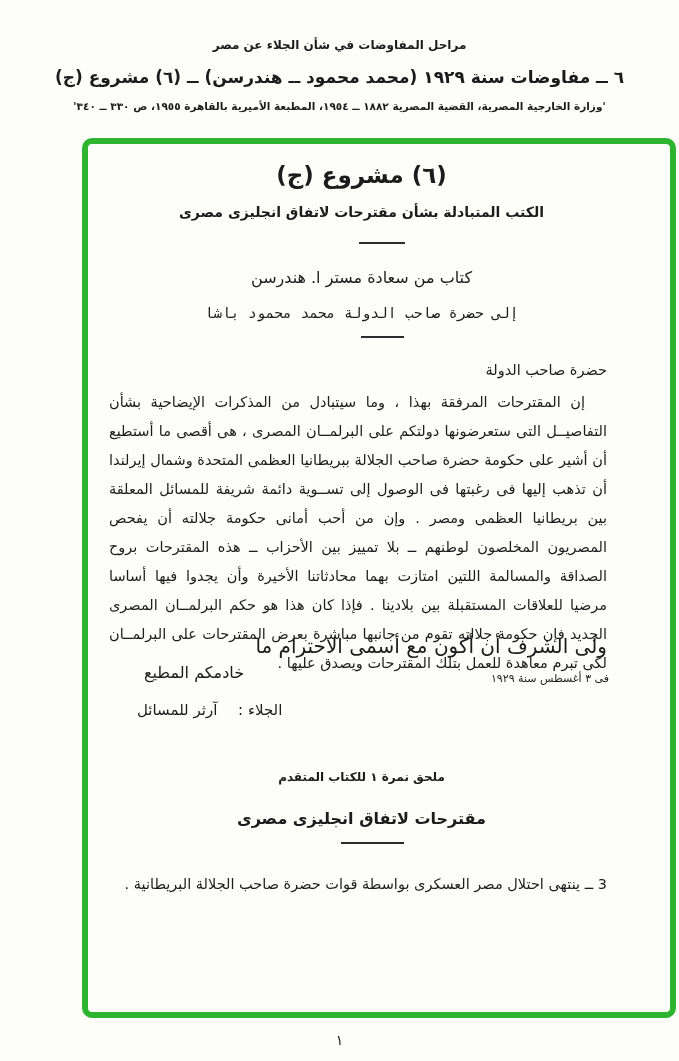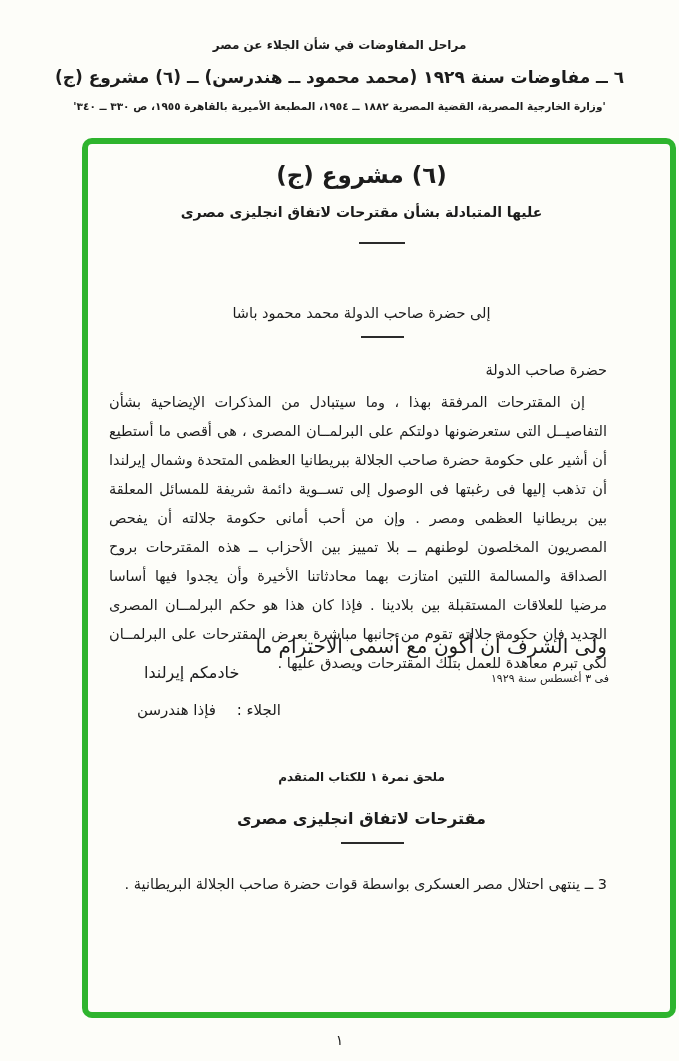--- a/index.html
+++ b/index.html
@@ -22,21 +22,21 @@
     background:transparent;
     margin-left:24px;
   }
   .frame > .abs{position:absolute;}
   .centered{left:20px;right:55px;text-align:center;}
   .ltitle{top:18px;font-size:23px;font-weight:bold;}
   .lsub{top:60px;font-size:14px;font-weight:bold;}
   .rule{height:2px;background:#2b2b2b;}
   .rule-1{top:98px;left:271px;width:46px;}
   .from-line{top:124px;font-size:16px;}
-  .to-line{top:161px;font-size:14.5px;}
+  .to-line{top:161px;font-size:14.5px;font-family:Liberation Mono, monospace;}
   .rule-2{top:192px;left:273px;width:43px;}
   .salutation{top:218px;right:63px;font-size:14.5px;}
   .body-par{
     top:244px;left:21px;right:63px;
     font-size:14.5px;line-height:29px;
     text-align:justify;text-indent:22px;
   }
   .closing{top:490px;right:63px;font-size:20px;}
   .valediction{top:519px;left:56px;font-size:16px;}
   .date-line{top:528px;right:61px;font-size:11px;}
@@ -51,37 +51,38 @@
 </style>
 </head>
 <body style="color: rgb(28, 28, 28); background: rgb(253, 253, 249);">
 
 <div class="abs hdr-line hdr-1">مراحل المفاوضات في شأن الجلاء عن مصر</div>
 <div class="abs hdr-line hdr-2">٦ ــ مفاوضات سنة ١٩٢٩ (محمد محمود ــ هندرسن) ــ (٦) مشروع (ج)</div>
 <div class="abs hdr-line hdr-3">'وزارة الخارجية المصرية، القضية المصرية ١٨٨٢ ــ ١٩٥٤، المطبعة الأميرية بالقاهرة ١٩٥٥، ص ٣٣٠ ــ ٣٤٠'</div>
 
 <div class="abs frame" style="border-color: rgb(46, 180, 46);">
   <div class="abs centered ltitle">(٦) مشروع (ج)</div>
-  <div class="abs centered lsub">عليها المتبادلة بشأن مقترحات لاتفاق انجليزى مصرى</div>
+  <div class="abs centered lsub">الكتب المتبادلة بشأن مقترحات لاتفاق انجليزى مصرى</div>
   <div class="abs rule rule-1"></div>
 
+  <div class="abs centered from-line">كتاب من سعادة مستر ا. هندرسن</div>
   <div class="abs centered to-line">إلى حضرة صاحب الدولة محمد محمود باشا</div>
   <div class="abs rule rule-2"></div>
 
   <div class="abs salutation">حضرة صاحب الدولة</div>
 
   <div class="abs body-par">إن المقترحات المرفقة بهذا ، وما سيتبادل من المذكرات الإيضاحية بشأن التفاصيــل التى ستعرضونها دولتكم على البرلمــان المصرى ، هى أقصى ما أستطيع أن أشير على حكومة حضرة صاحب الجلالة ببريطانيا العظمى المتحدة وشمال إيرلندا أن تذهب إليها فى رغبتها فى الوصول إلى تســوية دائمة شريفة للمسائل المعلقة بين بريطانيا العظمى ومصر . وإن من أحب أمانى حكومة جلالته أن يفحص المصريون المخلصون لوطنهم ــ بلا تمييز بين الأحزاب ــ هذه المقترحات بروح الصداقة والمسالمة اللتين امتازت بهما محادثاتنا الأخيرة وأن يجدوا فيها أساسا مرضيا للعلاقات المستقبلة بين بلادينا . فإذا كان هذا هو حكم البرلمــان المصرى الجديد فإن حكومة جلالته تقوم من جانبها مباشرة بعرض المقترحات على البرلمــان لكى تبرم معاهدة للعمل بتلك المقترحات ويصدق عليها .</div>
 
   <div class="abs closing">ولى الشرف أن أكون مع أسمى الاحترام ما</div>
-  <div class="abs valediction">خادمكم إيرلندا</div>
+  <div class="abs valediction">خادمكم المطيع</div>
   <div class="abs date-line">فى ٣ أغسطس سنة ١٩٢٩</div>
 
   <div class="abs signature">
     <span class="sig-label">الجلاء :</span>
-    <span>فإذا هندرسن</span>
+    <span>آرثر للمسائل</span>
   </div>
 
   <div class="abs centered annex-title">ملحق نمرة ١ للكتاب المتقدم</div>
   <div class="abs centered annex-sub">مقترحات لاتفاق انجليزى مصرى</div>
   <div class="abs rule rule-3"></div>
 
   <div class="abs annex-item">3 ــ  ينتهى احتلال مصر العسكرى بواسطة قوات حضرة صاحب الجلالة البريطانية .</div>
 </div>
 
 <div class="abs pagenum">١</div>

